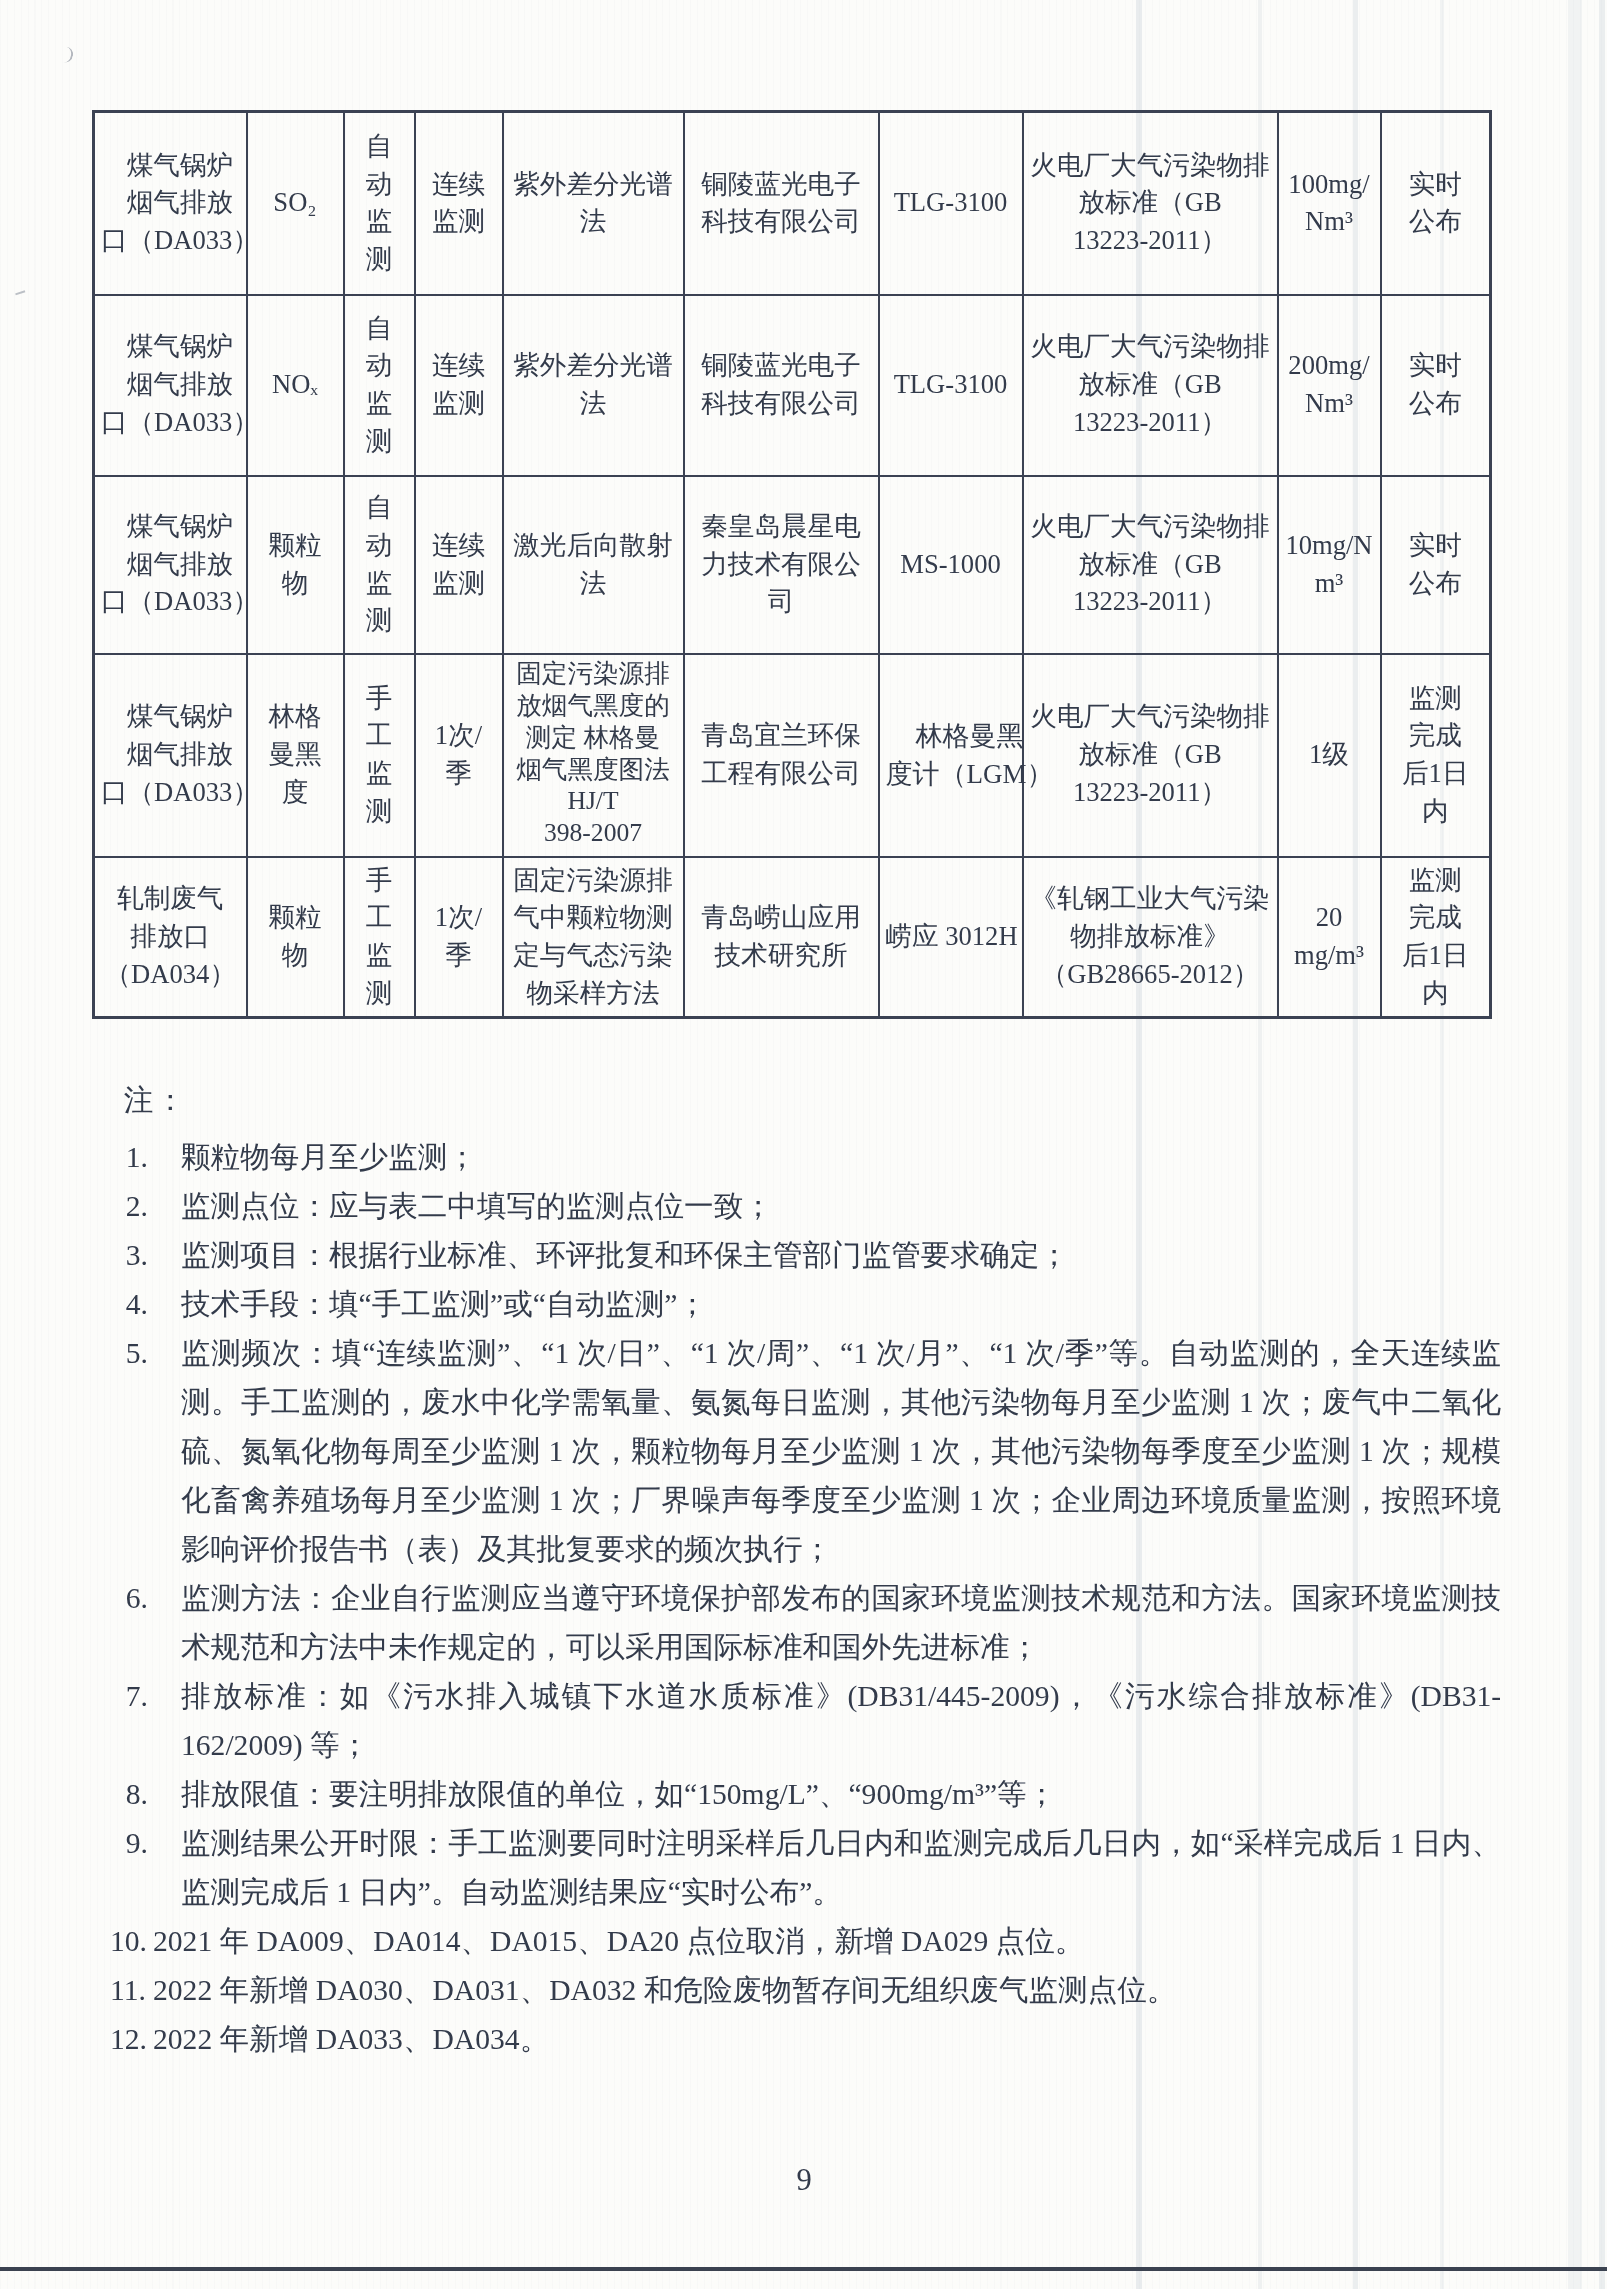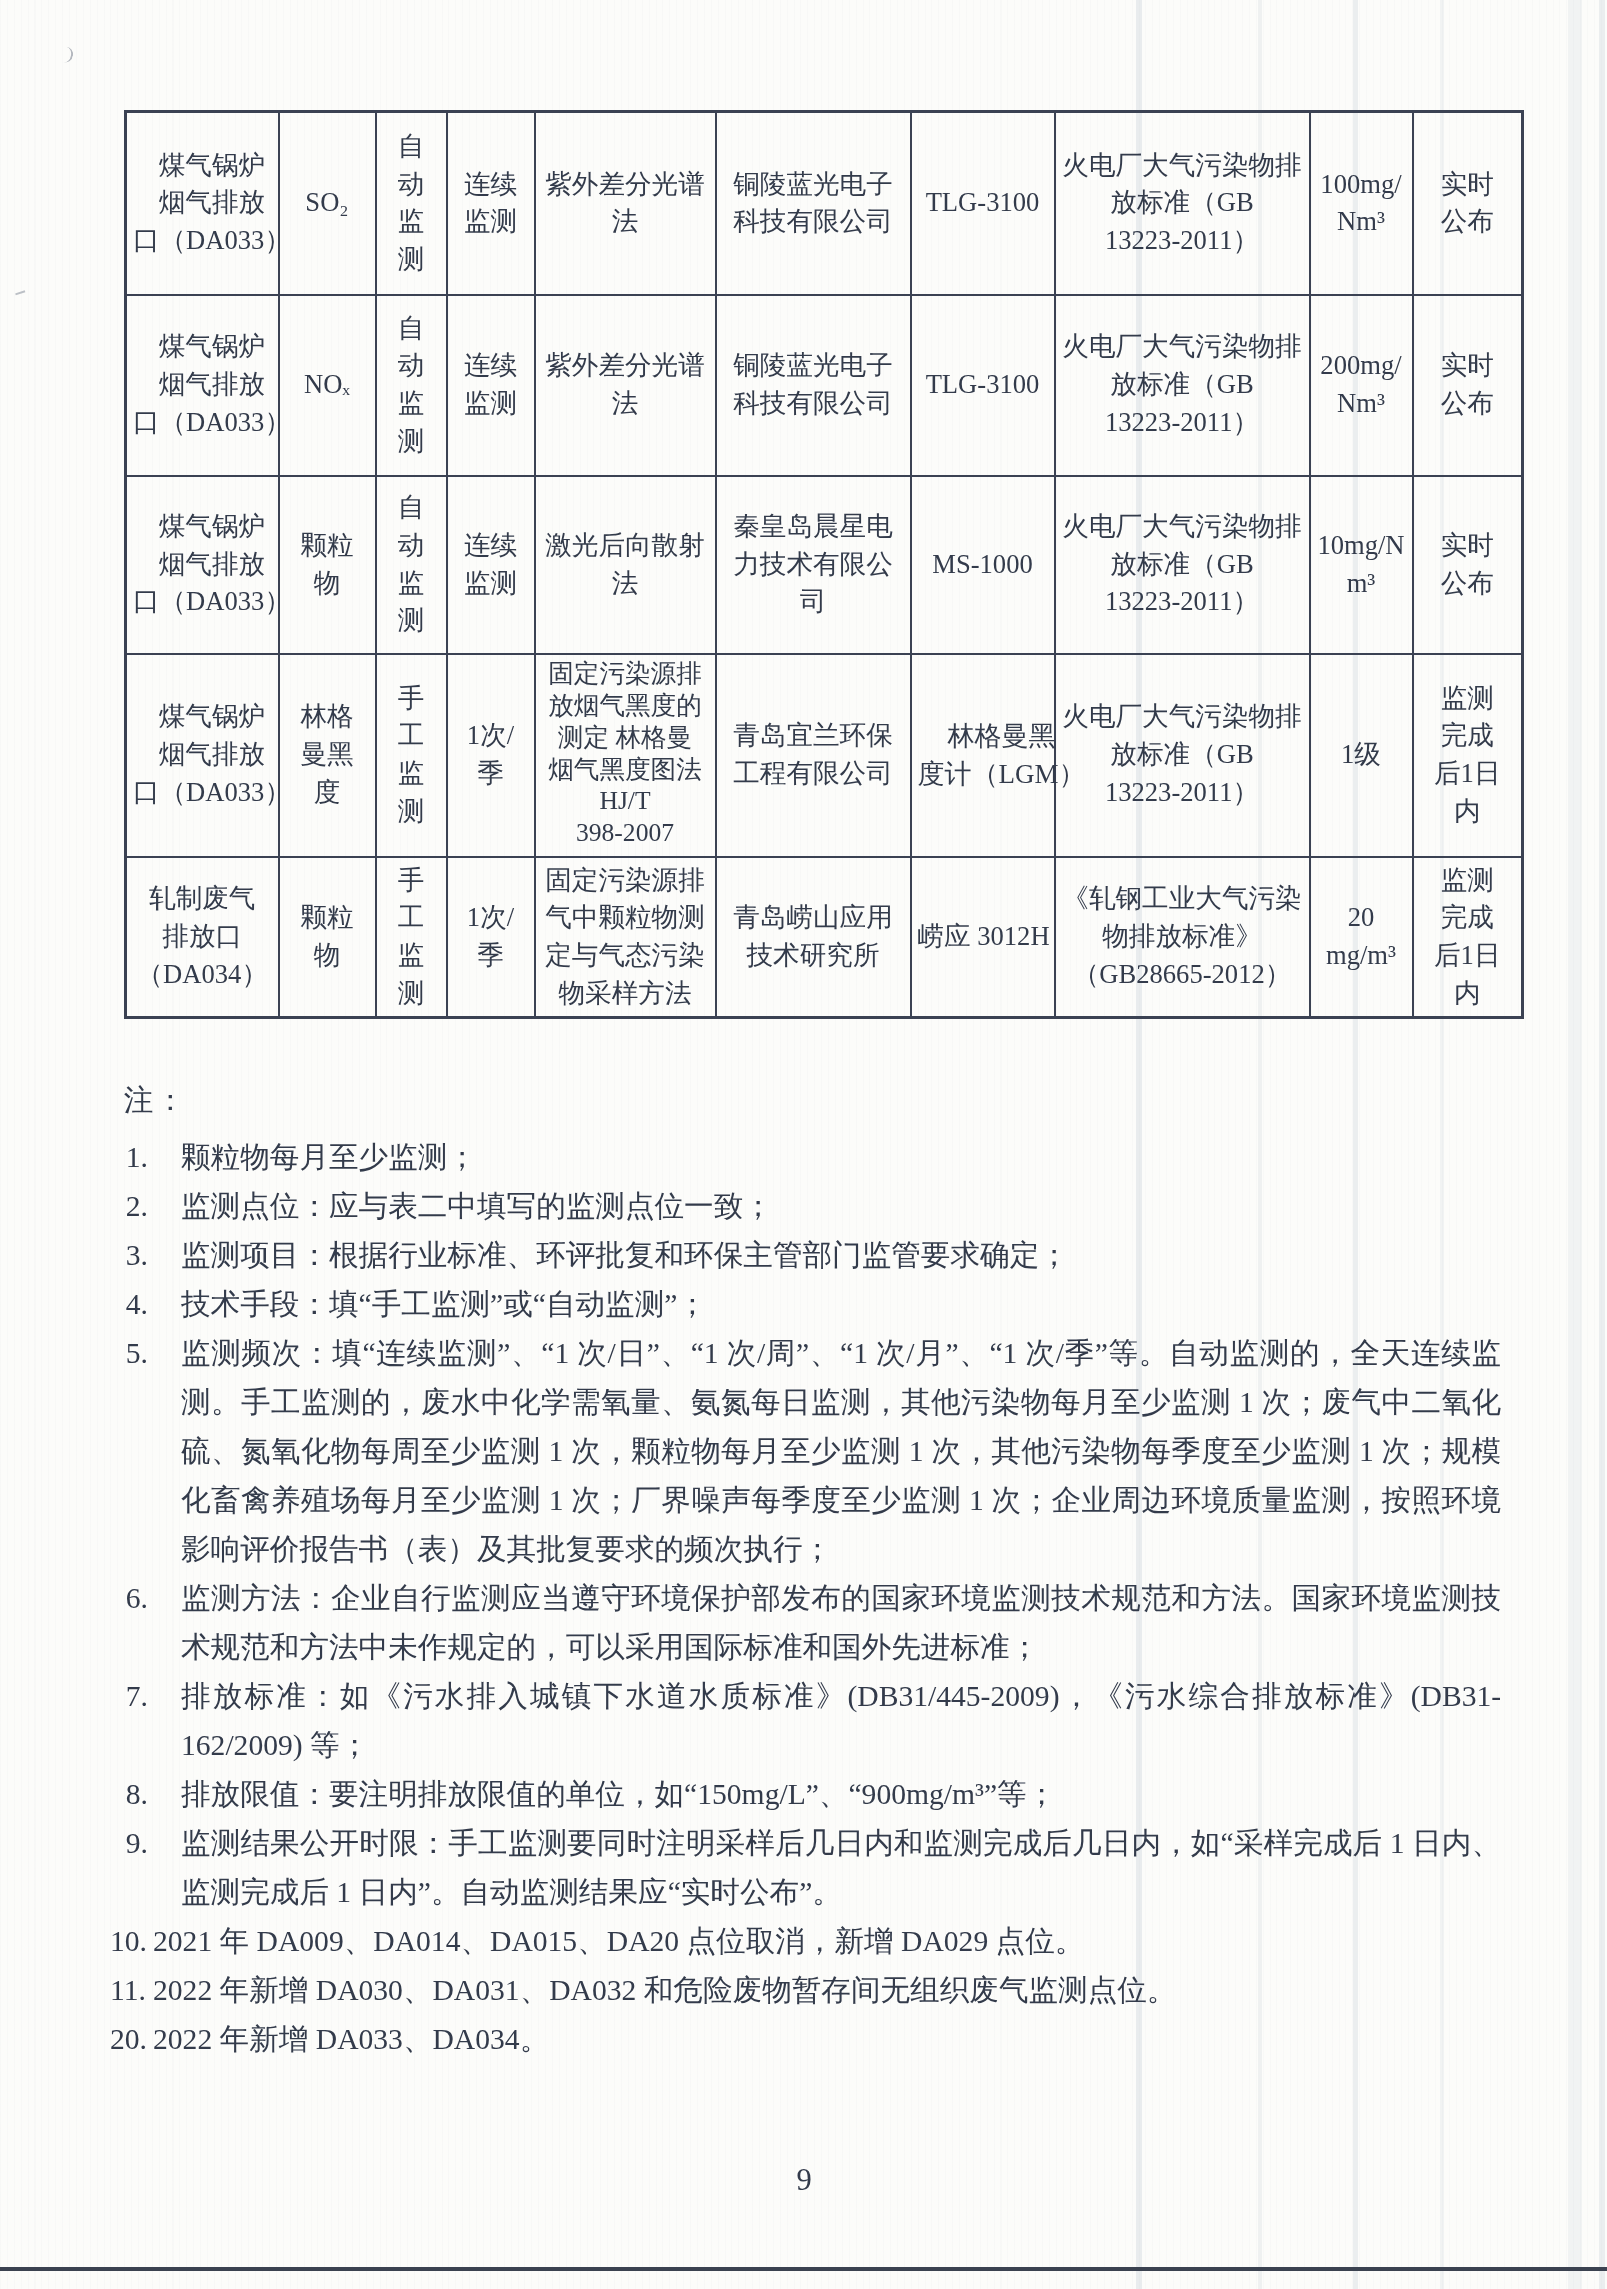--- a/index.html
+++ b/index.html
@@ -20,21 +20,21 @@
   .s5{left:1568px;width:13.8px;background:rgba(150,165,185,0.10);}
   .s6{left:1599px;width:5.9px;background:rgba(150,165,185,0.16);}
   
   .speck1{position:absolute;left:63px;top:47px;width:7.9px;height:15.8px;
     border-right:2px solid rgba(70,80,100,0.40);border-radius:0 7.9px 7.9px 0;transform:rotate(10deg);}
   .speck2{position:absolute;left:13.8px;top:284px;width:9.9px;height:7.9px;
     border-bottom:2px solid rgba(70,80,100,0.35);transform:rotate(-18deg);}
 
   
   table.mon{
-    position:absolute;left:124px;top:110px;width:1397px;
+    position:absolute;left:92px;top:110px;width:1397px;
     border-collapse:collapse;table-layout:fixed;
     font-size:26.6px;line-height:1.42;color:#333b4b;
   }
   table.mon{border:3px solid #3b4253;border-top-width:3.9px;}
   table.mon td{
     border:2px solid #3b4253;text-align:center;vertical-align:middle;
     padding:3.9px 5.9px;overflow:visible;
   }
   table.mon td span{display:inline-block;white-space:pre;}
   tr.r1{height:183px} tr.r2{height:181px} tr.r3{height:178px}
@@ -263,21 +263,21 @@
       </div>
       <div class="note-item">
         <span class="num">10.</span>
         <span class="text">2021 年 DA009、DA014、DA015、DA20 点位取消，新增 DA029 点位。</span>
       </div>
       <div class="note-item">
         <span class="num">11.</span>
         <span class="text">2022 年新增 DA030、DA031、DA032 和危险废物暂存间无组织废气监测点位。</span>
       </div>
       <div class="note-item">
-        <span class="num">20.</span>
+        <span class="num">12.</span>
         <span class="text">2022 年新增 DA033、DA034。</span>
       </div>
     </div>
   </div>
 
   <div class="page-number">9</div>
   <div class="bottom-line"></div>
 
 </div>
 

